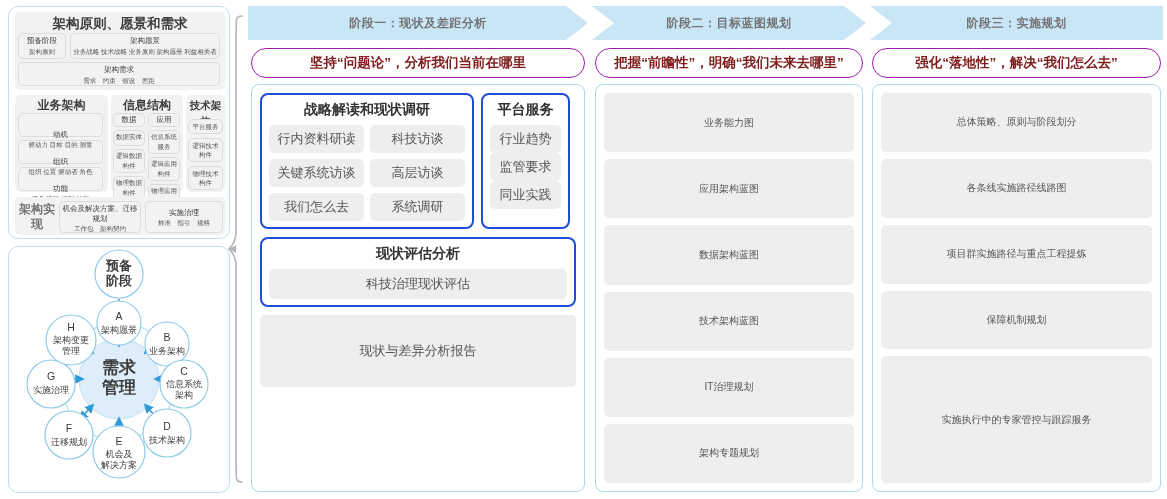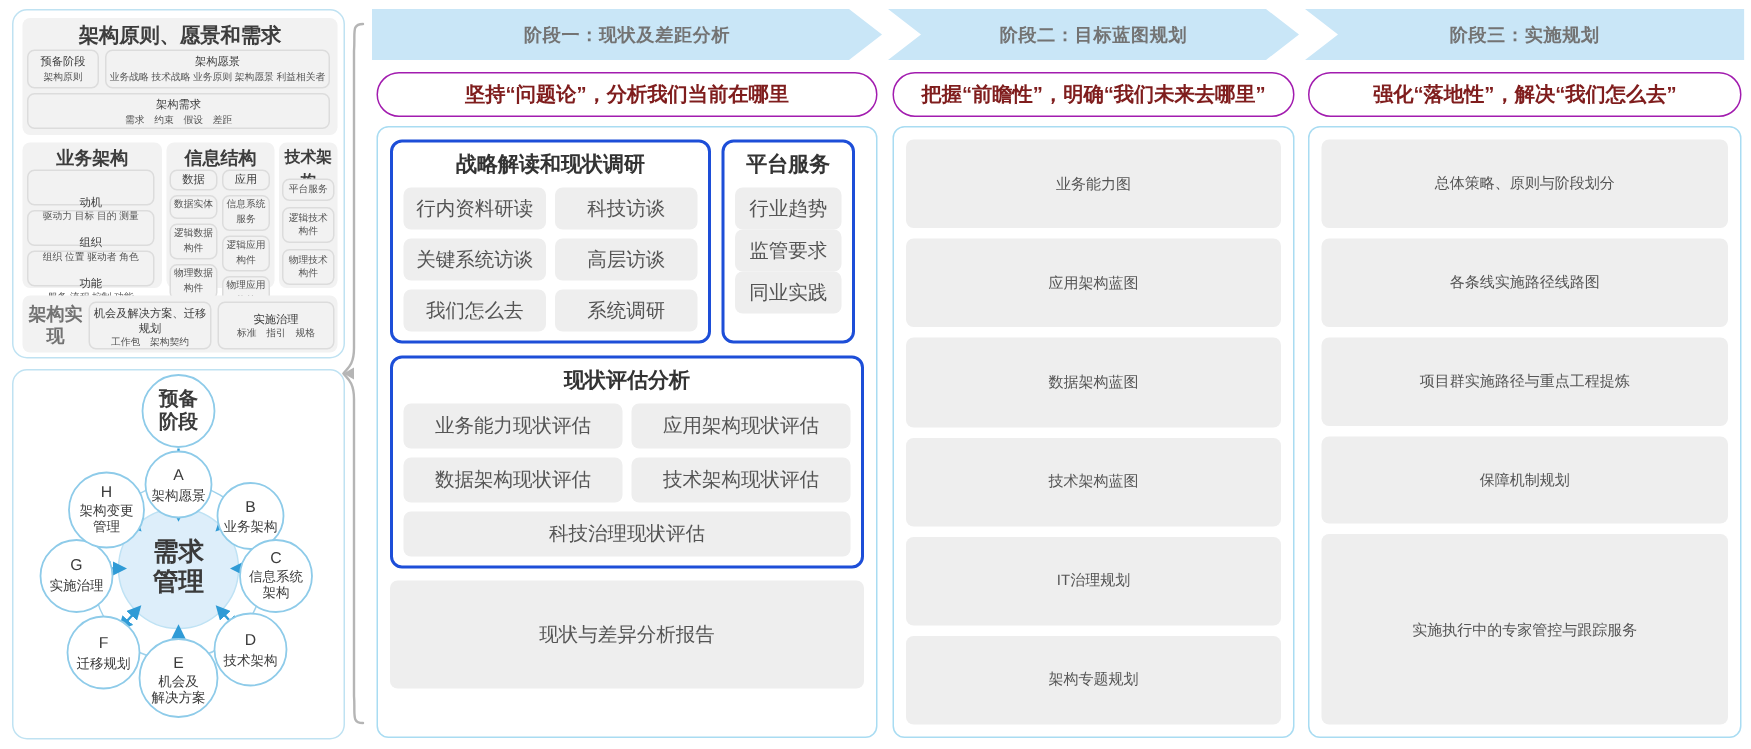--- a/index.html
+++ b/index.html
@@ -343,26 +343,20 @@
       <div class="chip-grid1">
         <div class="chip">行业趋势</div>
         <div class="chip">监管要求</div>
         <div class="chip">同业实践</div>
       </div>
     </div>
   </div>
 
   <div id="sec-assess" class="sec">
     <div class="sec-title">现状评估分析</div>
-    <div class="chip-grid2">
-      <div class="chip">业务能力现状评估</div>
-      <div class="chip">应用架构现状评估</div>
-      <div class="chip">数据架构现状评估</div>
-      <div class="chip">技术架构现状评估</div>
-    </div>
     <div id="assess-last" class="chip">科技治理现状评估</div>
   </div>
 
   <div id="p1-report" class="chip">现状与差异分析报告</div>
 </div>
 
 <div id="pb2" class="phase-body">
   <div class="col-list">
     <div class="chip">业务能力图</div>
     <div class="chip">应用架构蓝图</div>

